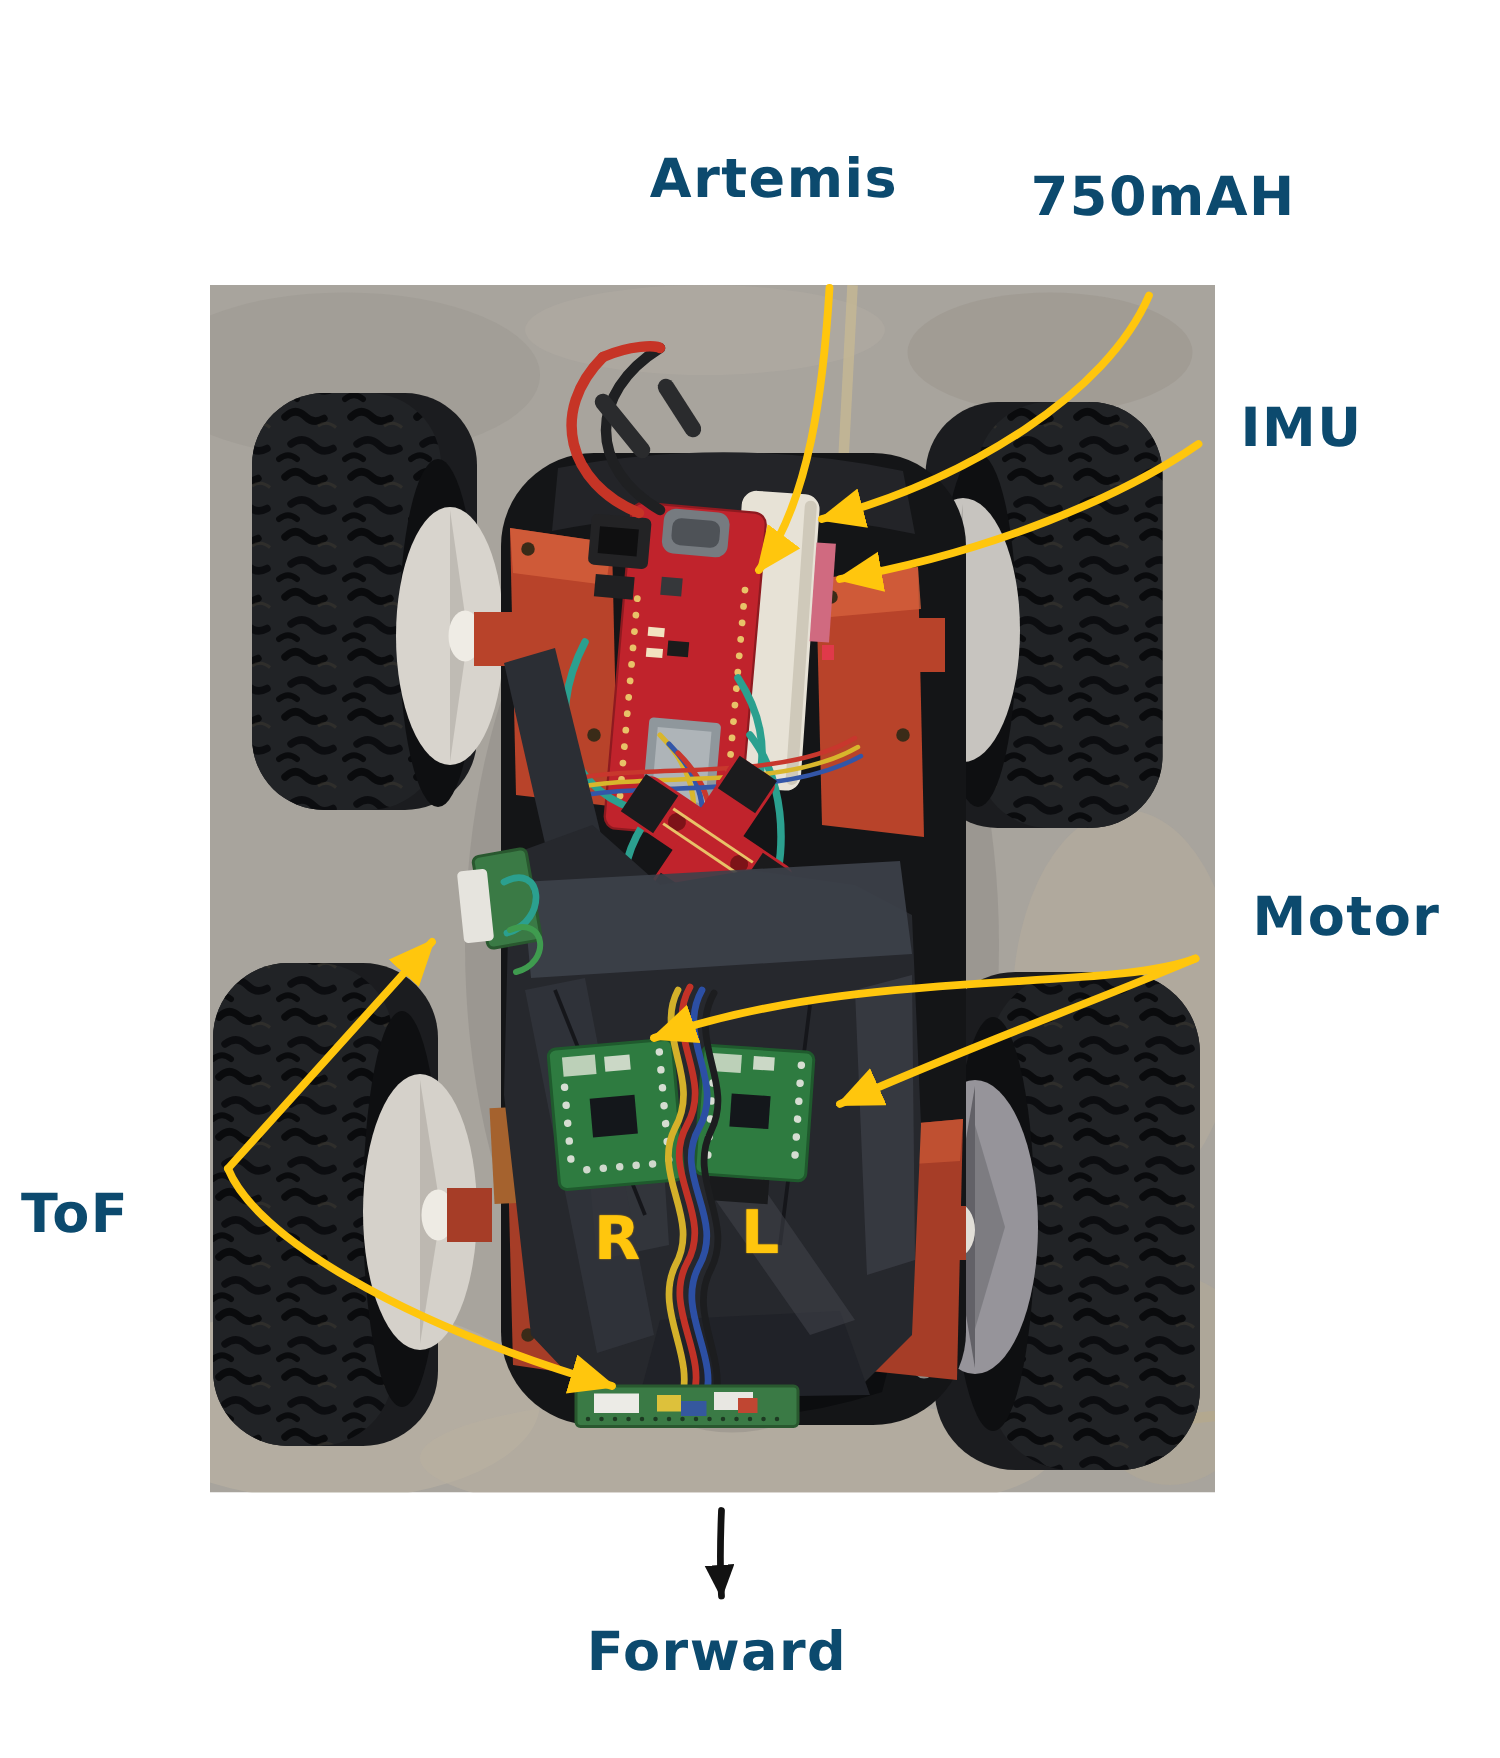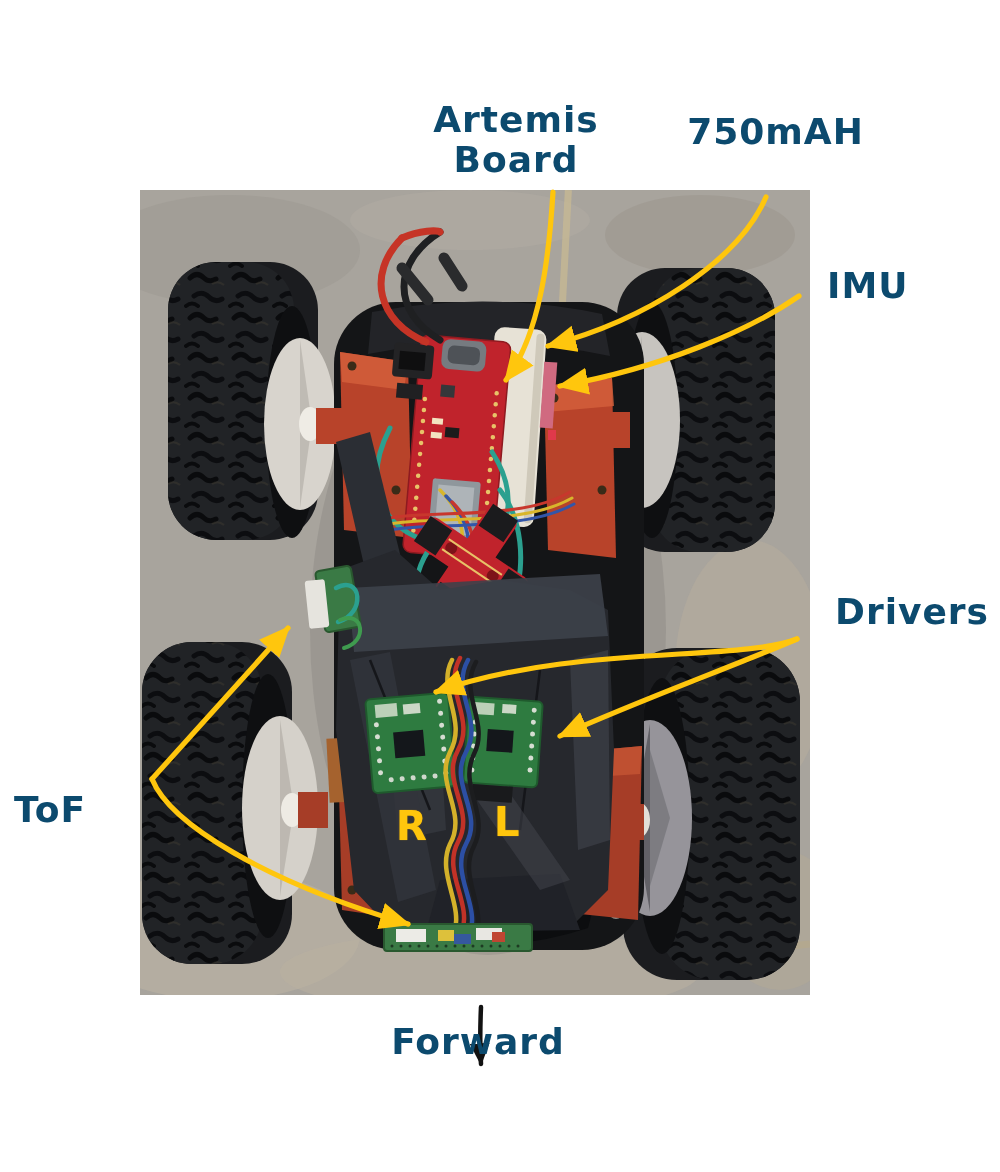--- a/index.html
+++ b/index.html
@@ -250,31 +250,30 @@
     <path d="M797 639 C738 662 572 644 436 692" marker-end="url(#yhead)"></path>
     <path d="M797 639 C734 666 640 700 560 736" marker-end="url(#yhead)"></path>
     <path d="M152 779 L288 628" marker-end="url(#yhead)"></path>
     <path d="M152 779 C170 824 266 882 408 924" marker-end="url(#yhead)"></path>
   </g>
   <path d="M481 1007 C480 1030 480 1048 481 1064" fill="none" stroke="#121212" stroke-width="4.5" stroke-linecap="round" marker-end="url(#bhead)"></path>
 </svg>
 
 <div class="label center" style="left:406px;top:100px;width:220px;">
   <div>Artemis</div>
-  <div>Board</div>
 </div>
 
 <div class="label center" style="left:668px;top:112px;width:215px;">
   <div>750mAH</div>
 </div>
 
 <div class="label" style="left:827px;top:266px;">IMU</div>
 
 <div class="label" style="left:835px;top:592px;">
-  <div>Drivers</div>
+  <div>Motor</div>
 </div>
 
 <div class="label" style="left:14px;top:790px;">ToF</div>
 
-<div class="label center" style="left:373px;top:1022px;width:210px;">Forward</div>
+<div class="label center" style="left:373px;top:1082px;width:210px;">Forward</div>
 
 <div class="marker-letter" style="left:396px;top:806px;">R</div>
 <div class="marker-letter" style="left:494px;top:802px;">L</div>
 
 </body></html>

